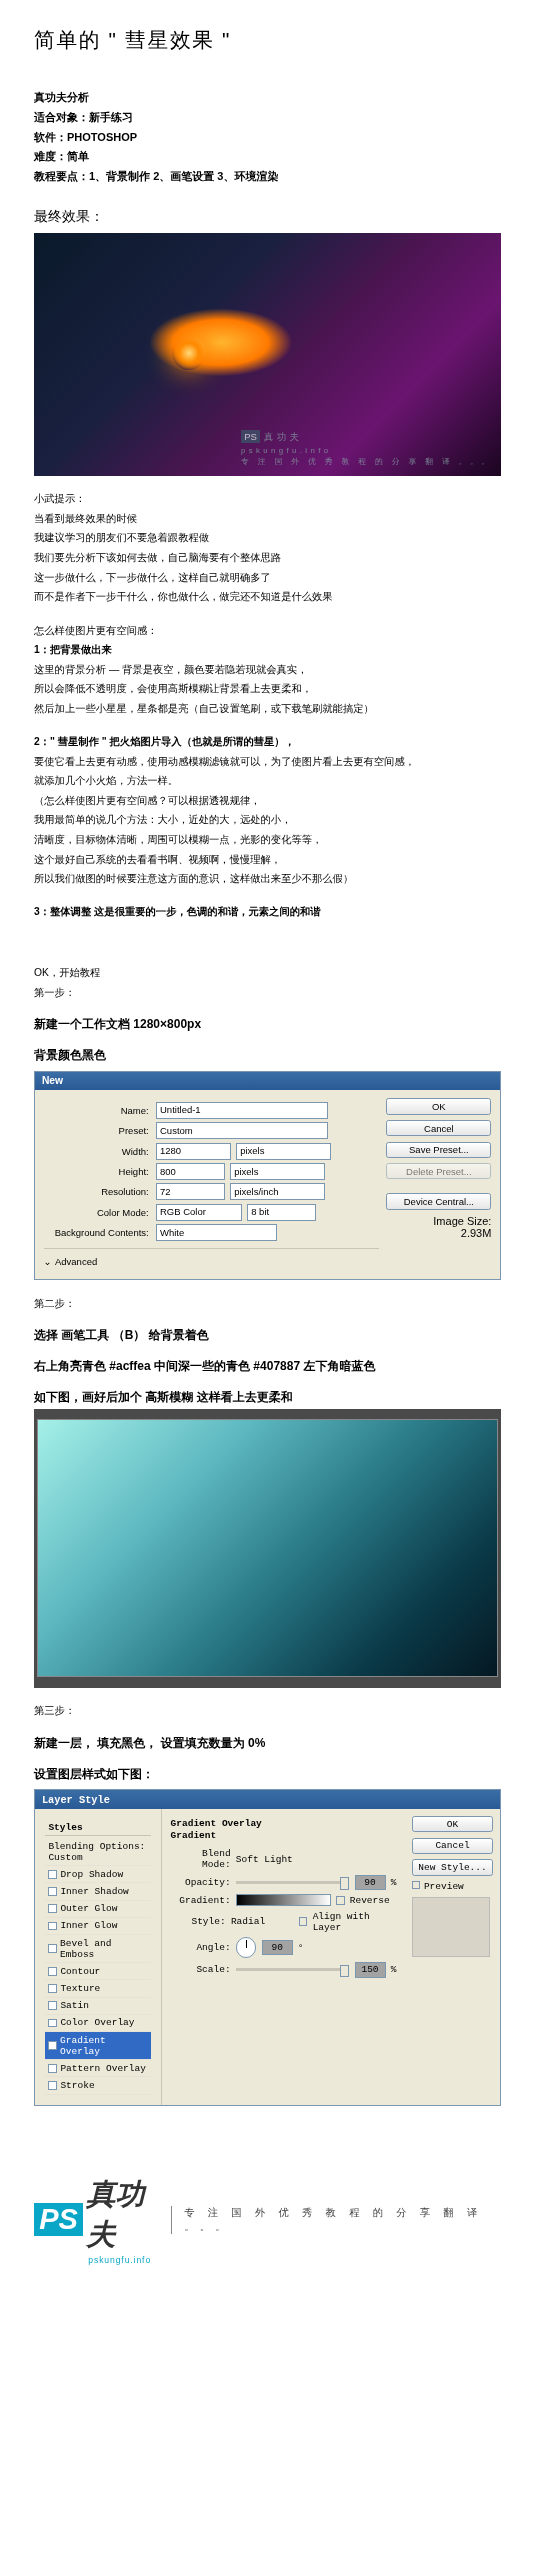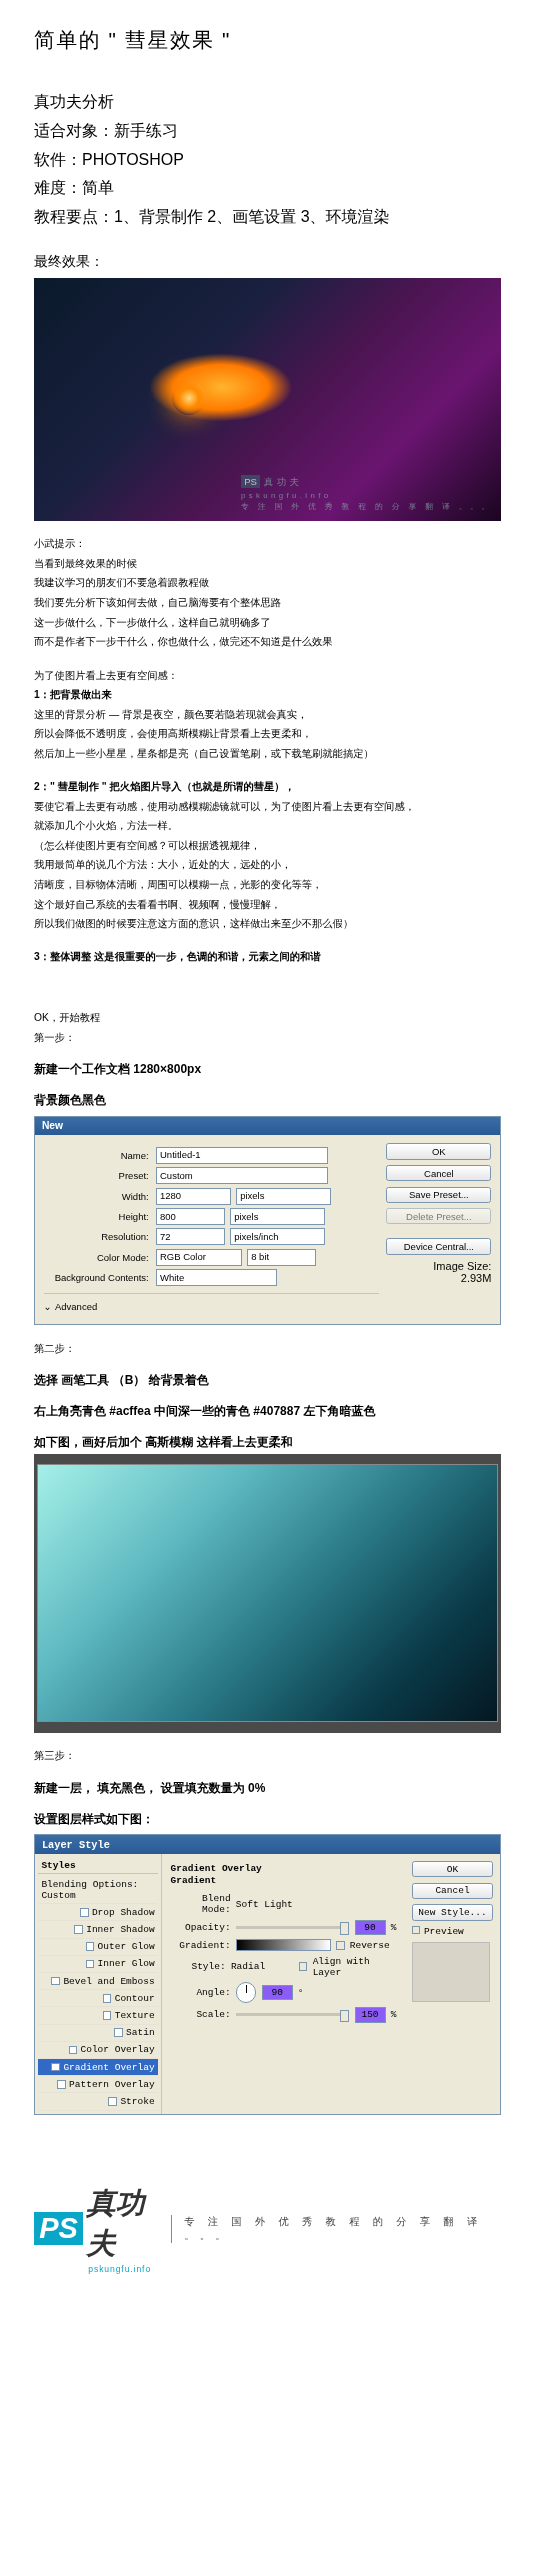--- a/index.html
+++ b/index.html
@@ -1,19 +1,19 @@
 <!DOCTYPE html>
 <html style="font-size:13.8px"><head>
 <meta charset="utf-8">
 <style>
   * { margin: 0; padding: 0; box-sizing: border-box; }
   body { width: 535px; background: #fff; font-family: "Microsoft YaHei", sans-serif; color: #000; }
   .page { padding: 26px 34px 0 34px; }
   h1 { font-size: 20.7px; font-weight: normal; letter-spacing: 1.7px; margin-bottom: 34px; }
-  .meta p { font-size: 16px; line-height: 1.8; }
+  .meta p { font-size: 11px; line-height: 1.8; font-weight: bold; }
   .section-label { font-size: 14px; margin: 20.7px 0 6.9px 0; }
   .hero {
     width: 100%; height: 243px; margin: 6.9px 0;
     background: radial-gradient(ellipse at 40% 45%, #ffb732 0%, #ff7a00 12%, rgba(255,122,0,0) 18%),
                 linear-gradient(135deg, #0a1a2a 0%, #1a2040 35%, #4a1550 55%, #6a1570 75%, #1a0520 100%);
     position: relative; overflow: hidden;
   }
   .hero .glow { position:absolute; left:138px; top:103px; width:34px; height:34px; border-radius:50%;
     background: radial-gradient(circle,#ffd97a 0%,#ff8a00 40%,rgba(255,138,0,0) 70%); box-shadow:0 0 26px #ff8a00; }
   .hero .wm { position:absolute; right:8.6px; bottom:8.6px; color:#8aa; font-size:9.5px; opacity:.7; letter-spacing:3.4px; }
@@ -40,35 +40,35 @@
   .dlg .chev { margin-right:3.4px; }
   
   .bg2 { height:258px; border:0.9px solid #888; margin:6.9px 0;
     background: linear-gradient(135deg,#a5f0e8 0%, #5db8c0 30%, #2a7a88 55%, #0a3a48 80%, #041822 100%);
     filter: blur(0.3px); }
   .bg2-wrap { background:#4a4a4a; padding:3.4px; }
   
   .ls { border:0.9px solid #7a96b0; background:#ece9d8; font-family: Liberation Mono, monospace; font-size:9.5px; margin:6.9px 0; }
   .ls .titlebar { background: linear-gradient(#3a6ea5,#2a5a95); color:#fff; padding:3.4px 6.9px; font-weight:bold; font-size:10.3px; }
   .ls .body { display:flex; }
-  .ls .side { width:127px; border-right:0.9px solid #c8c4b8; padding:3px; }
+  .ls .side { width:127px; border-right:0.9px solid #c8c4b8; padding:10px; }
   .ls .side .hdr { font-weight:bold; padding:2.6px 3.4px; border-bottom:0.9px solid #c8c4b8; margin-bottom:1.7px; }
-  .ls .side .itm { padding:2.6px 3.4px; border-bottom:0.9px solid #e6e2d6; display:flex; align-items:center; gap:3.4px;justify-content:flex-end; }
+  .ls .side .itm { padding:2.6px 3.4px; border-bottom:0.9px solid #e6e2d6; display:flex; align-items:center; gap:3.4px; }
   .ls .side .itm.sel { background:#316ac5; color:#fff; }
   .ls .side .cb { width:8.6px; height:8.6px; border:0.9px solid #7a96b0; background:#fff; display:inline-block; }
   .ls .side .cb.ck::after { content:"✓"; font-size:7.8px; position:relative; top:-2.6px; left:0; }
   .ls .mid { flex:1; padding:8.6px; }
   .ls .mid h3 { font-size:9.5px; font-weight:bold; margin-bottom:1.7px; }
   .ls .mid .sub { font-weight:bold; margin-bottom:6.9px; }
   .ls .mid .row { display:flex; align-items:center; margin:4.3px 0; gap:5.2px; }
   .ls .mid .row .l { width:60px; text-align:right; }
   .ls .grad { width:95px; height:12px; border:0.9px solid #7a96b0; background:linear-gradient(90deg,#000,#fff); }
   .ls .slider { flex:1; height:3.4px; background:#c8c4b8; position:relative; }
   .ls .slider::after { content:""; position:absolute; right:0; top:-3.4px; width:6.9px; height:10.3px; background:#ece9d8; border:0.9px solid #7a96b0; }
-  .ls .num { width:31px; height:15.5px; border:0.9px solid #7a96b0; background:#8b5cf6; text-align:center; padding:0.9px; }
+  .ls .num { width:31px; height:15.5px; border:0.9px solid #7a96b0; background:#a3a3a3; text-align:center; padding:0.9px; }
   .ls .rightcol { width:95px; padding:6.9px; }
   .ls .rightcol .btn { background: linear-gradient(#fff,#e6e6e6); border:0.9px solid #7a96b0; border-radius:2.6px; padding:1.7px 0; text-align:center; margin-bottom:5.2px; }
   .ls .preview { width:78px; height:60px; background:#d8d4c8; border:0.9px solid #bbb; margin-top:5.2px; }
   
   .footer { margin-top:52px; padding:17px 0 34px; display:flex; align-items:center; gap:12px; }
   .footer .flogo { display:flex; align-items:center; }
   .footer .fp { background:#0aa6c8; color:#fff; font-weight:bold; font-size:29px; padding:0 5.2px; font-style:italic; }
   .footer .fz { font-size:29px; font-weight:bold; margin-left:3.4px; font-style:italic; color:#333; }
   .footer .ft { letter-spacing:5.2px; font-size:10.3px; color:#444; border-left:0.9px solid #888; padding-left:12px; }
 </style>
@@ -101,21 +101,21 @@
   <div class="body-text">
     <p>小武提示：</p>
     <p>当看到最终效果的时候</p>
     <p>我建议学习的朋友们不要急着跟教程做</p>
     <p>我们要先分析下该如何去做，自己脑海要有个整体思路</p>
     <p>这一步做什么，下一步做什么，这样自己就明确多了</p>
     <p>而不是作者下一步干什么，你也做什么，做完还不知道是什么效果</p>
   </div>
 
   <div class="body-text">
-    <p>为了使图片看上去更有空间感：</p>
+    <p>怎么样使图片更有空间感：</p>
     <p class="bold">1：把背景做出来</p>
     <p>这里的背景分析 — 背景是夜空，颜色要若隐若现就会真实，</p>
     <p><span>所以会降低不透明度，会使用高斯模糊让背景看上去更柔和，</span></p>
     <p>然后加上一些小星星，星条都是亮（自己设置笔刷，或下载笔刷就能搞定）</p>
   </div>
 
   <div class="body-text">
     <p class="bold">2：" 彗星制作 " 把火焰图片导入（也就是所谓的彗星），</p>
     <p>要使它看上去更有动感，使用动感模糊滤镜就可以，为了使图片看上去更有空间感，</p>
     <p>就添加几个小火焰，方法一样。</p>

